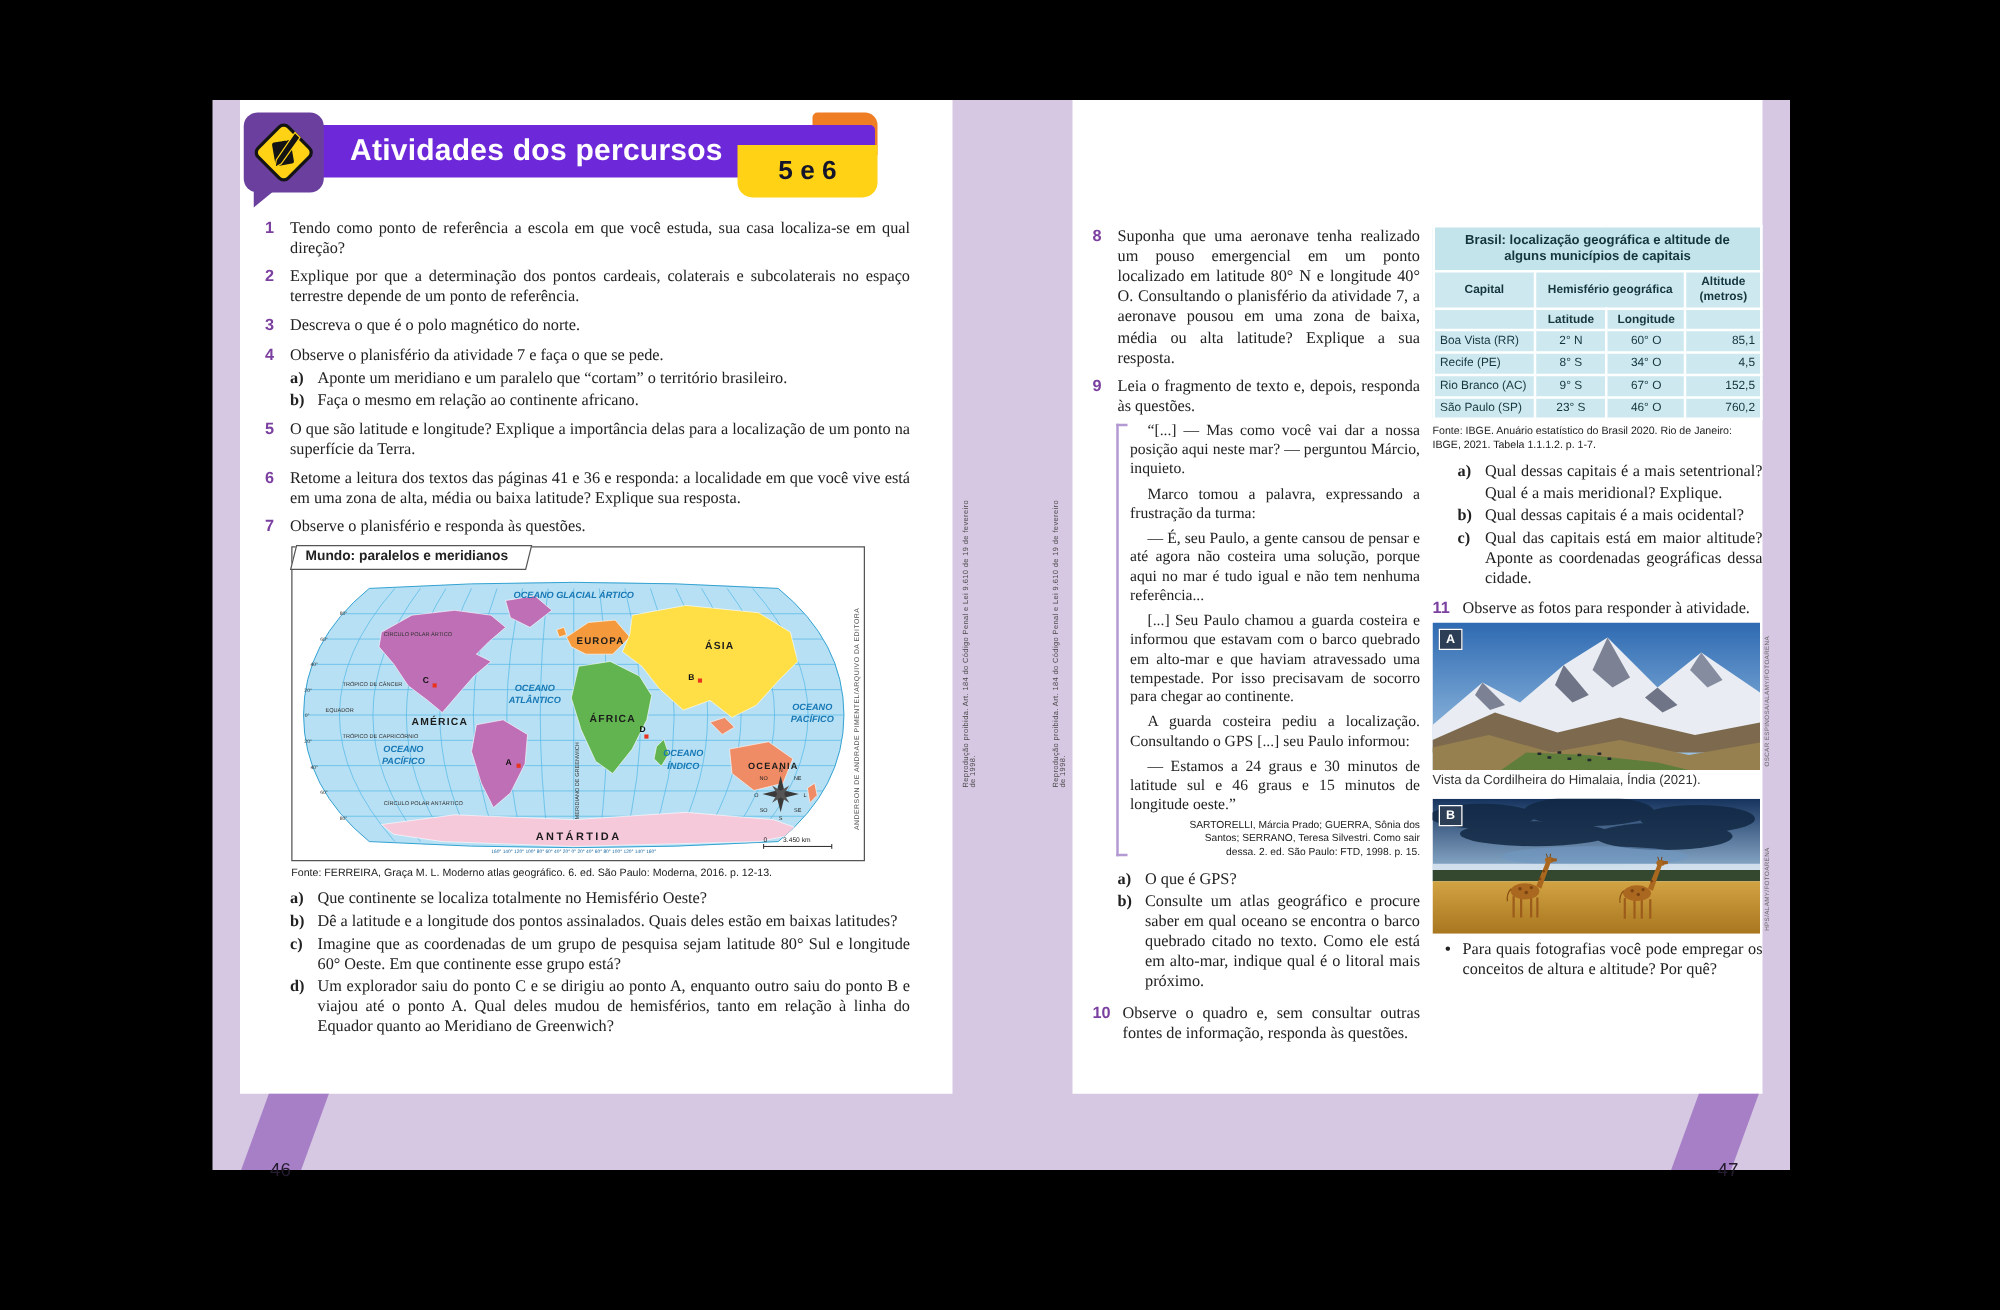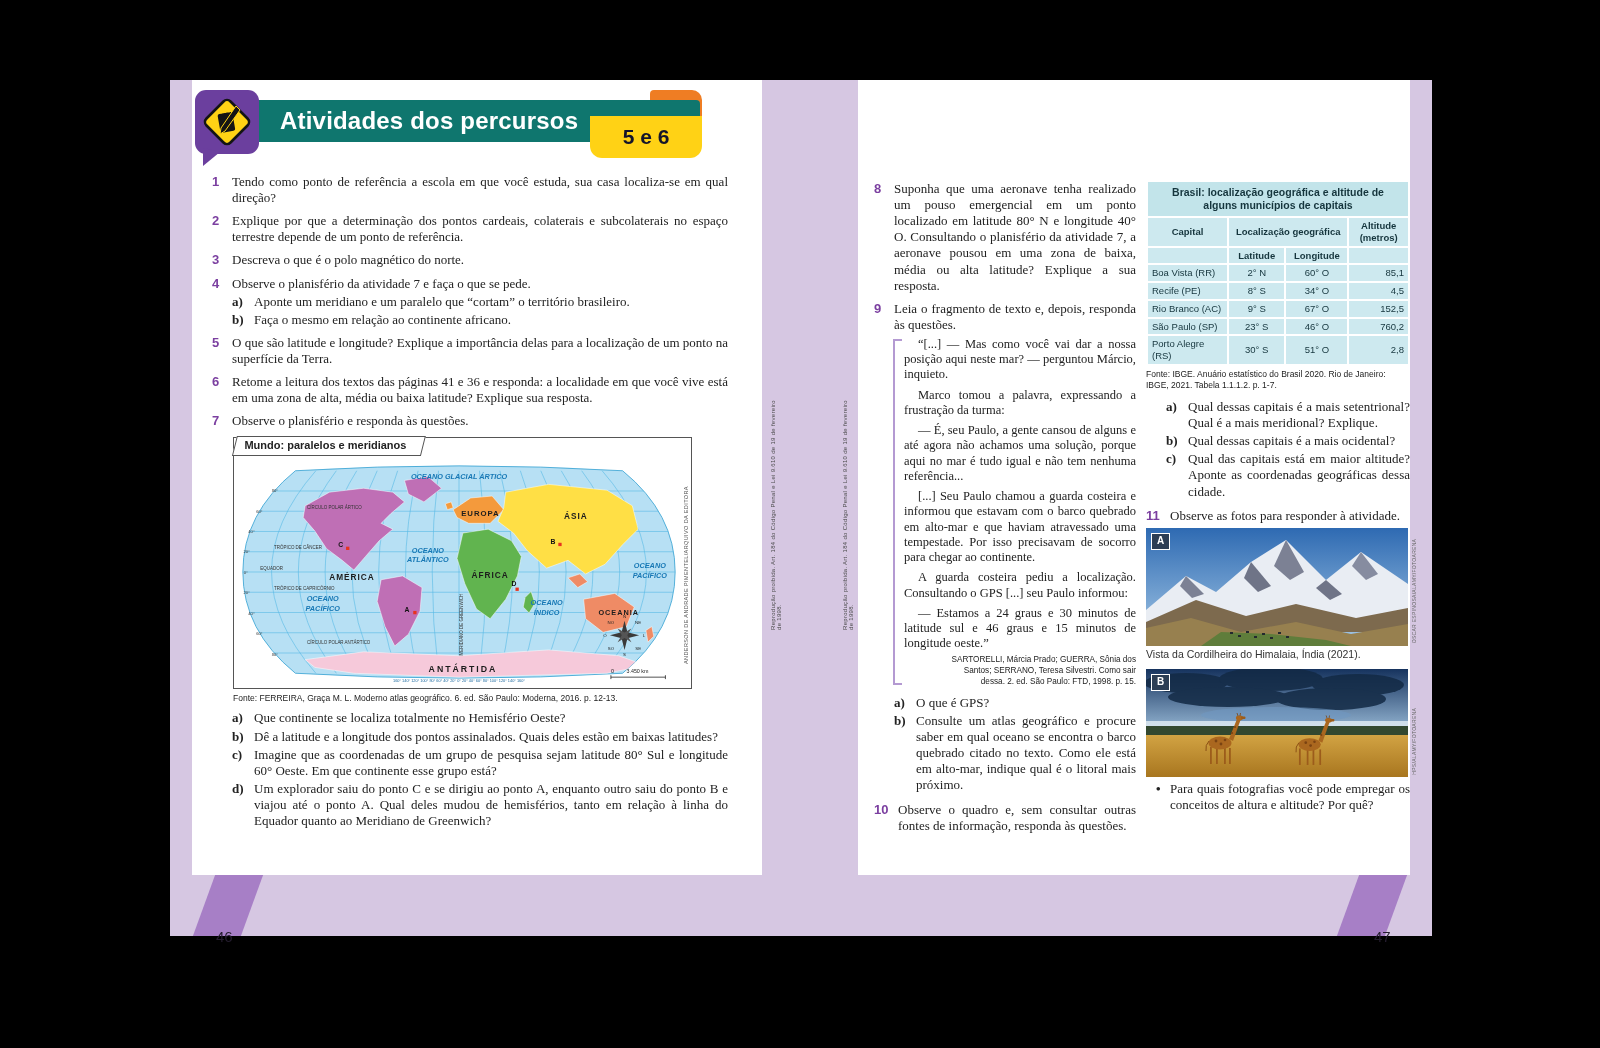--- a/index.html
+++ b/index.html
@@ -5,21 +5,21 @@
   html,body{margin:0;padding:0;background:#000;}
   body{width:1600px;height:1048px;position:relative;overflow:hidden;
        font-family:"Liberation Serif",serif;color:#222;}
   .spread{position:absolute;left:170px;top:80px;width:1262px;height:856px;background:#d6c7e2;}
   .page{position:absolute;top:0;height:795px;background:#fff;}
   .page-left{left:22px;width:570px;}
   .page-right{left:688px;width:552px;}
 
   
   .hdr-icon{position:absolute;left:2px;top:6px;width:70px;height:82px;z-index:4;}
-  .banner{position:absolute;left:60px;top:20px;width:448px;height:42px;background:#0f766e;
+  .banner{position:absolute;left:60px;top:20px;width:448px;height:42px;background:#6d28d9;
           border-radius:6px 4px 4px 6px;z-index:2;display:flex;align-items:center;}
   .banner-title{font-family:"Liberation Sans",sans-serif;font-weight:bold;font-size:24px;
           color:#fff;padding-left:28px;letter-spacing:.2px;}
   .fold{position:absolute;left:458px;top:10px;width:52px;height:34px;background:#ef7d23;
           border-radius:4px 10px 0 0;z-index:1;}
   .badge{position:absolute;left:398px;top:36px;width:112px;height:42px;background:#ffd215;
           border-radius:0 0 12px 12px;z-index:3;display:flex;align-items:center;justify-content:center;
           font-family:"Liberation Sans",sans-serif;font-weight:bold;font-size:21px;color:#14142a;}
   .note-pill{position:absolute;left:70px;top:64px;width:368px;height:24px;background:#c7b0dc;
           z-index:1;clip-path:polygon(0 0,100% 0,97% 100%,0 100%);
@@ -326,21 +326,21 @@
         <span class="qn">8</span>
         <span class="qt">Suponha que uma aeronave tenha realizado um pouso emergencial em um ponto localizado em latitude 80° N e longitude 40° O. Consultando o planisfério da atividade 7, a aeronave pousou em uma zona de baixa, média ou alta latitude? Explique a sua resposta.</span>
       </div>
       <div class="q" style="margin-bottom:4px">
         <span class="qn">9</span>
         <span class="qt">Leia o fragmento de texto e, depois, responda às questões.</span>
       </div>
       <div class="quote">
         <p class="qp">“[...] — Mas como você vai dar a nossa posição aqui neste mar? — perguntou Márcio, inquieto.</p>
         <p class="qp">Marco tomou a palavra, expressando a frustração da turma:</p>
-        <p class="qp">— É, seu Paulo, a gente cansou de alguns e até agora não achamos uma solução, porque aqui no mar é tudo igual e não tem nenhuma referência...</p>
+        <p class="qp">— É, seu Paulo, a gente cansou de pensar e até agora não costeira uma solução, porque aqui no mar é tudo igual e não tem nenhuma referência...</p>
         <p class="qp">[...] Seu Paulo chamou a guarda costeira e informou que estavam com o barco quebrado em alto-mar e que haviam atravessado uma tempestade. Por isso precisavam de socorro para chegar ao continente.</p>
         <p class="qp">A guarda costeira pediu a localização. Consultando o GPS [...] seu Paulo informou:</p>
         <p class="qp" style="margin-bottom:2px">— Estamos a 24 graus e 30 minutos de latitude sul e 46 graus e 15 minutos de longitude oeste.”</p>
         <div class="cite">SARTORELLI, Márcia Prado; GUERRA, Sônia dos Santos; SERRANO, Teresa Silvestri. Como sair dessa. 2. ed. São Paulo: FTD, 1998. p. 15.</div>
       </div>
       <div class="sub">
         <span class="sl">a)</span>
         <span class="st">O que é GPS?</span>
       </div>
       <div class="sub" style="margin-bottom:8px">
@@ -354,21 +354,21 @@
     </div>
 
     <div class="col col2">
       <table class="geo">
         <tbody>
             <tr>
               <td class="ttl" colspan="4">Brasil: localização geográfica e altitude de alguns municípios de capitais</td>
             </tr>
         <tr>
           <th rowspan="1" style="width:88px">Capital</th>
-          <th colspan="2">Localização geográfica</th>
+          <th colspan="2">Hemisfério geográfica</th>
           <th style="width:56px">Altitude (metros)</th>
         </tr>
         <tr>
           <th></th>
           <th style="width:52px">Latitude</th>
           <th style="width:56px">Longitude</th>
           <th></th>
         </tr>
         <tr>
           <td class="cap">Boa Vista (RR)</td>
@@ -387,26 +387,20 @@
           <td class="num">9° S</td>
           <td class="num">67° O</td>
           <td class="alt">152,5</td>
         </tr>
         <tr>
           <td class="cap">São Paulo (SP)</td>
           <td class="num">23° S</td>
           <td class="num">46° O</td>
           <td class="alt">760,2</td>
         </tr>
-        <tr>
-          <td class="cap">Porto Alegre (RS)</td>
-          <td class="num">30° S</td>
-          <td class="num">51° O</td>
-          <td class="alt">2,8</td>
-        </tr>
       </tbody>
         </table>
       <div class="fonte" style="margin:3px 0 8px 0">Fonte: IBGE. Anuário estatístico do Brasil 2020. Rio de Janeiro: IBGE, 2021. Tabela 1.1.1.2. p. 1-7.</div>
 
       <div class="sub">
         <span class="sl">a)</span>
         <span class="st">Qual dessas capitais é a mais setentrional? Qual é a mais meridional? Explique.</span>
       </div>
       <div class="sub">
         <span class="sl">b)</span>

